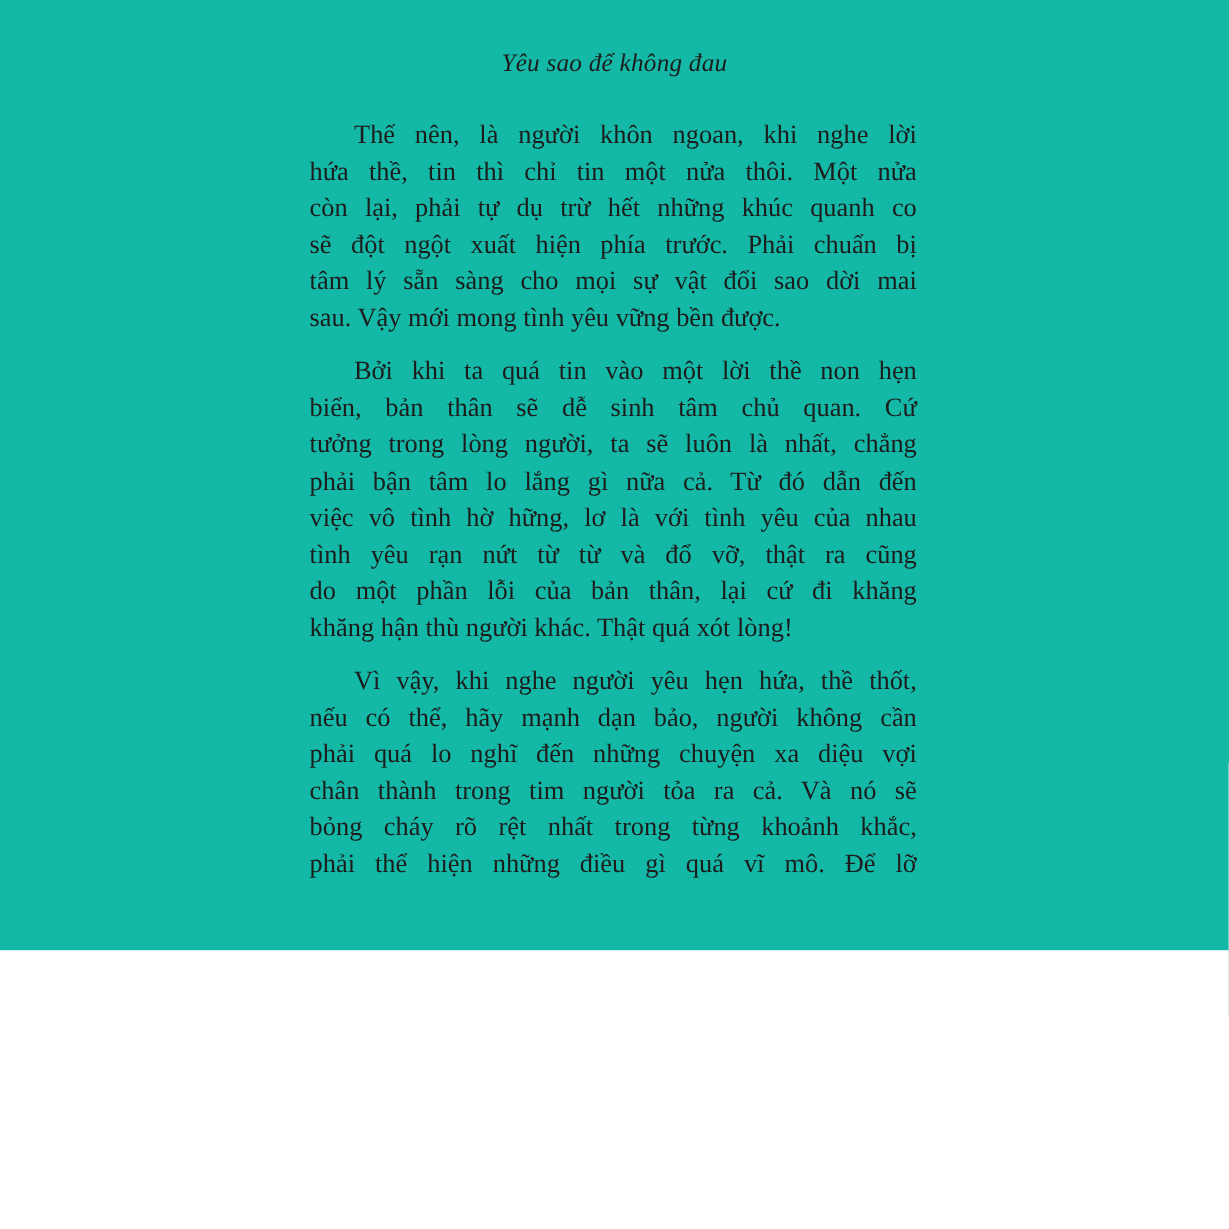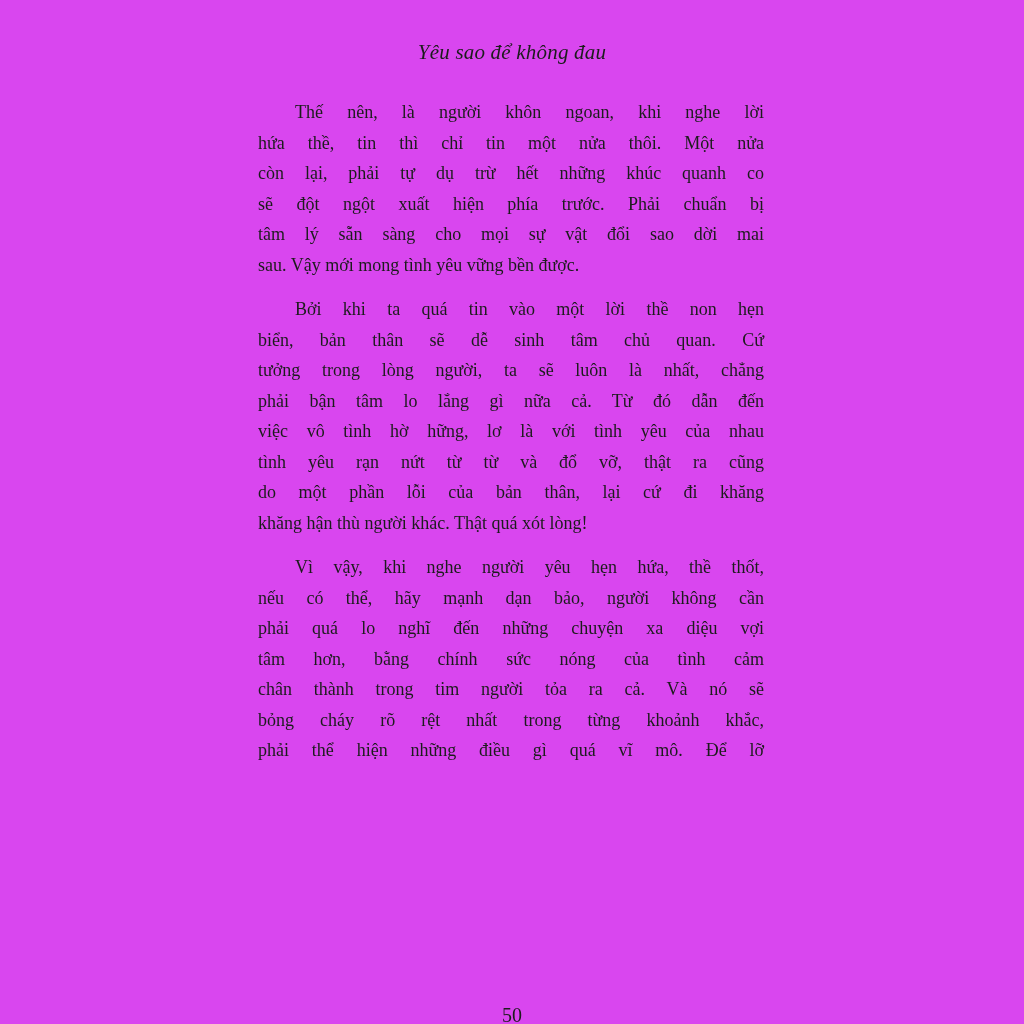--- a/index.html
+++ b/index.html
@@ -3,22 +3,22 @@
 <meta charset="utf-8">
 <style>
   html, body {
     margin: 0;
     padding: 0;
     background: #ffffff;
   }
   .page {
     position: relative;
     width: 1024px;
-    height: 1024px;
-    background: #d946ef;
+    height: 792px;
+    background: #14b8a6;
     font-family: "Liberation Serif", "DejaVu Serif", serif;
     color: #1c1c1c;
     overflow: hidden;
   }
   .running-header {
     position: absolute;
     top: 40px;
     left: 0;
     width: 100%;
     text-align: center;
@@ -29,21 +29,21 @@
   .text-block {
     position: absolute;
     top: 97px;
     left: 258px;
     width: 506px;
   }
   .para {
     margin: 0 0 14px 0;
   }
   .line {
-    font-size: 18px;
+    font-size: 22px;
     line-height: 30.5px;
     text-align: justify;
     text-align-last: justify;
     white-space: normal;
   }
   .line.first {
     text-indent: 37px;
   }
   .line.endline {
     text-align-last: left;
@@ -84,21 +84,20 @@
       <div class="line">việc vô tình hờ hững, lơ là với tình yêu của nhau</div>
       <div class="line">tình yêu rạn nứt từ từ và đổ vỡ, thật ra cũng</div>
       <div class="line">do một phần lỗi của bản thân, lại cứ đi khăng</div>
       <div class="line endline">khăng hận thù người khác. Thật quá xót lòng!</div>
     </div>
 
     <div class="para">
       <div class="line first">Vì vậy, khi nghe người yêu hẹn hứa, thề thốt,</div>
       <div class="line">nếu có thể, hãy mạnh dạn bảo, người không cần</div>
       <div class="line">phải quá lo nghĩ đến những chuyện xa diệu vợi</div>
-      <div class="line">tâm hơn, bằng chính sức nóng của tình cảm</div>
       <div class="line">chân thành trong tim người tỏa ra cả. Và nó sẽ</div>
       <div class="line">bỏng cháy rõ rệt nhất trong từng khoảnh khắc,</div>
       <div class="line">phải thể hiện những điều gì quá vĩ mô. Để lỡ</div>
     </div>
 
   </div>
 
   <div class="folio">50</div>
 
 </div>

